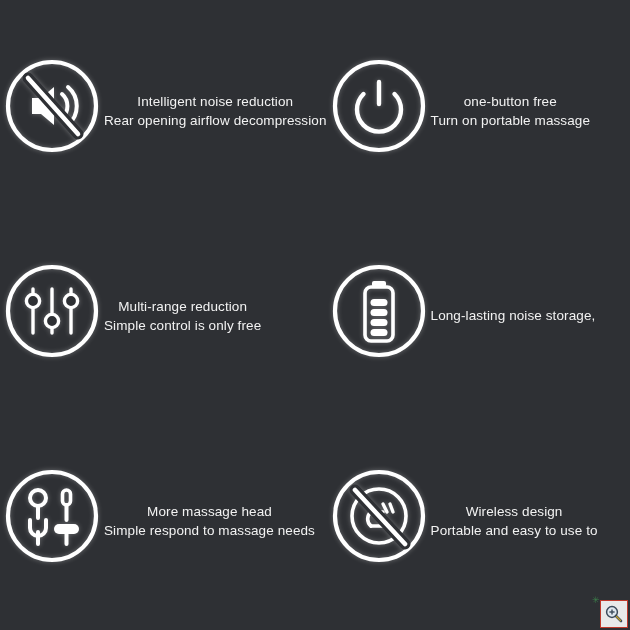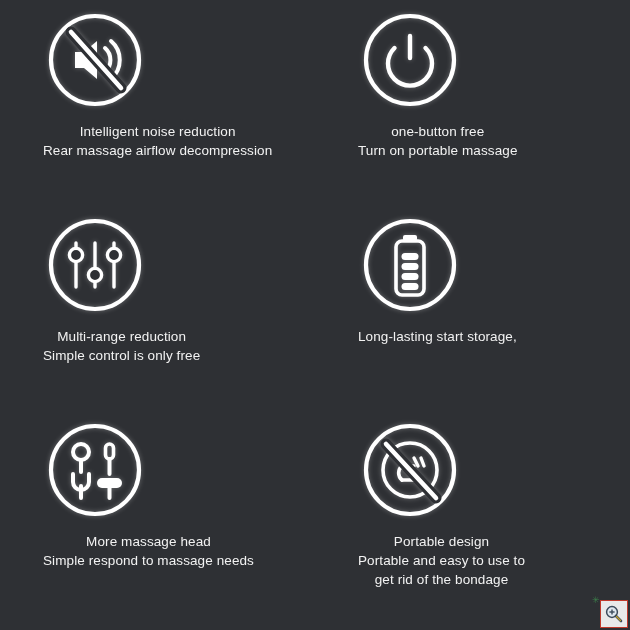--- a/index.html
+++ b/index.html
@@ -21,24 +21,22 @@
     height: 630px;
     display: grid;
     grid-template-columns: 1fr 1fr;
     grid-template-rows: 205px 205px 205px;
     box-sizing: border-box;
     padding-top: 8px;
   }
 
   .feature-cell {
     display: flex;
-    flex-direction: column;
-    align-items: flex-start;
+    align-items: center;
     justify-content: flex-start;
-    padding-left: 43px;
   }
 
   .icon-wrap {
     width: 104px;
     height: 104px;
     display: flex;
     align-items: center;
     justify-content: center;
     margin-bottom: 10px;
   }
@@ -101,21 +99,21 @@
         <circle cx="52" cy="52" r="44" fill="none" stroke="#ffffff" stroke-width="4.2"></circle>
         <path d="M32 44 h9 l13 -11 v38 l-13 -11 h-9 z" fill="#ffffff"></path>
         <path d="M62 40 a16 16 0 0 1 0 24" fill="none" stroke="#ffffff" stroke-width="4" stroke-linecap="round"></path>
         <path d="M68 33 a25 25 0 0 1 0 38" fill="none" stroke="#ffffff" stroke-width="4" stroke-linecap="round"></path>
         <line x1="28" y1="24" x2="78" y2="80" stroke="#2e3034" stroke-width="11" stroke-linecap="round"></line>
         <line x1="28" y1="24" x2="78" y2="80" stroke="#ffffff" stroke-width="4.6" stroke-linecap="round"></line>
       </svg>
     </div>
     <div class="caption">
       <span class="line">Intelligent noise reduction</span>
-      <span class="line">Rear massage airflow decompression</span>
+      <span class="line">Rear opening airflow decompression</span>
     </div>
   </div>
 
   <div class="feature-cell">
     <div class="icon-wrap">
       <svg viewBox="0 0 104 104" xmlns="http://www.w3.org/2000/svg">
         <circle cx="52" cy="52" r="44" fill="none" stroke="#ffffff" stroke-width="4.2"></circle>
         <path d="M36.5 40 a22 22 0 1 0 31 0" fill="none" stroke="#ffffff" stroke-width="4.4" stroke-linecap="round"></path>
         <line x1="52" y1="28" x2="52" y2="50" stroke="#ffffff" stroke-width="4.4" stroke-linecap="round"></line>
       </svg>
@@ -150,21 +148,21 @@
         <circle cx="52" cy="52" r="44" fill="none" stroke="#ffffff" stroke-width="4.2"></circle>
         <rect x="45" y="22" width="14" height="6" rx="2" fill="#ffffff"></rect>
         <rect x="38" y="28" width="28" height="54" rx="6" fill="none" stroke="#ffffff" stroke-width="3.6"></rect>
         <rect x="43.5" y="40" width="17" height="7" rx="3.5" fill="#ffffff"></rect>
         <rect x="43.5" y="50" width="17" height="7" rx="3.5" fill="#ffffff"></rect>
         <rect x="43.5" y="60" width="17" height="7" rx="3.5" fill="#ffffff"></rect>
         <rect x="43.5" y="70" width="17" height="7" rx="3.5" fill="#ffffff"></rect>
       </svg>
     </div>
     <div class="caption">
-      <span class="line">Long-lasting start storage,</span>
+      <span class="line">Long-lasting noise storage,</span>
     </div>
   </div>
 
   <div class="feature-cell">
     <div class="icon-wrap">
       <svg viewBox="0 0 104 104" xmlns="http://www.w3.org/2000/svg">
         <circle cx="52" cy="52" r="44" fill="none" stroke="#ffffff" stroke-width="4.2"></circle>
 
         <circle cx="38" cy="34" r="8" fill="none" stroke="#ffffff" stroke-width="4"></circle>
         <line x1="38" y1="42" x2="38" y2="54" stroke="#ffffff" stroke-width="4" stroke-linecap="round"></line>
@@ -195,23 +193,22 @@
         <line x1="44" y1="62" x2="56" y2="62" stroke="#ffffff" stroke-width="3.6" stroke-linecap="round"></line>
 
         <line x1="56" y1="40" x2="60" y2="48" stroke="#ffffff" stroke-width="3.4" stroke-linecap="round"></line>
         <line x1="63" y1="40" x2="66" y2="48" stroke="#ffffff" stroke-width="3.4" stroke-linecap="round"></line>
 
         <line x1="28" y1="26" x2="78" y2="80" stroke="#2e3034" stroke-width="11" stroke-linecap="round"></line>
         <line x1="28" y1="26" x2="78" y2="80" stroke="#ffffff" stroke-width="4.6" stroke-linecap="round"></line>
       </svg>
     </div>
     <div class="caption">
-      <span class="line">Portable design</span>
+      <span class="line">Wireless design</span>
       <span class="line">Portable and easy to use to</span>
-      <span class="line">get rid of the bondage</span>
     </div>
   </div>
 
 </div>
 
 <div class="sparkle">✳</div>
 
 <div class="zoom-widget">
   <svg width="20" height="20" viewBox="0 0 20 20" xmlns="http://www.w3.org/2000/svg">
     <circle cx="8" cy="8" r="5.4" fill="#dfe7ee" stroke="#3b4a5a" stroke-width="1.5"></circle>

